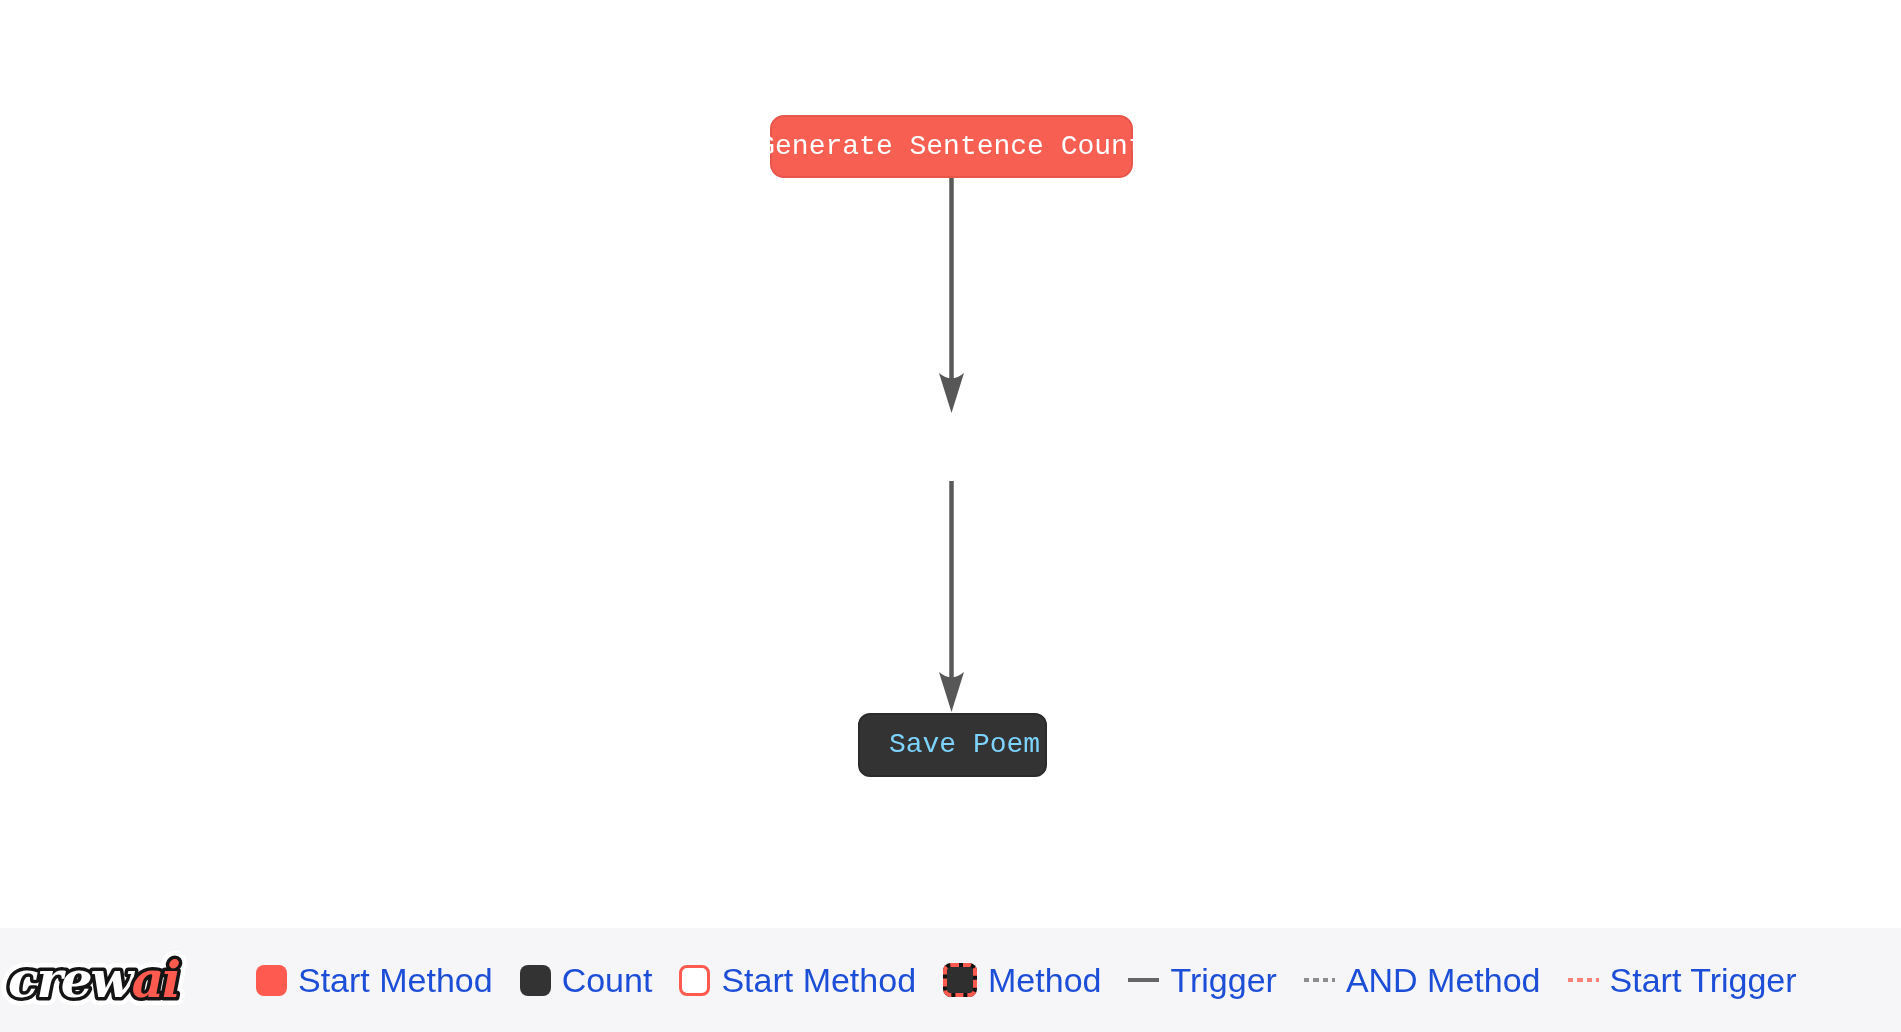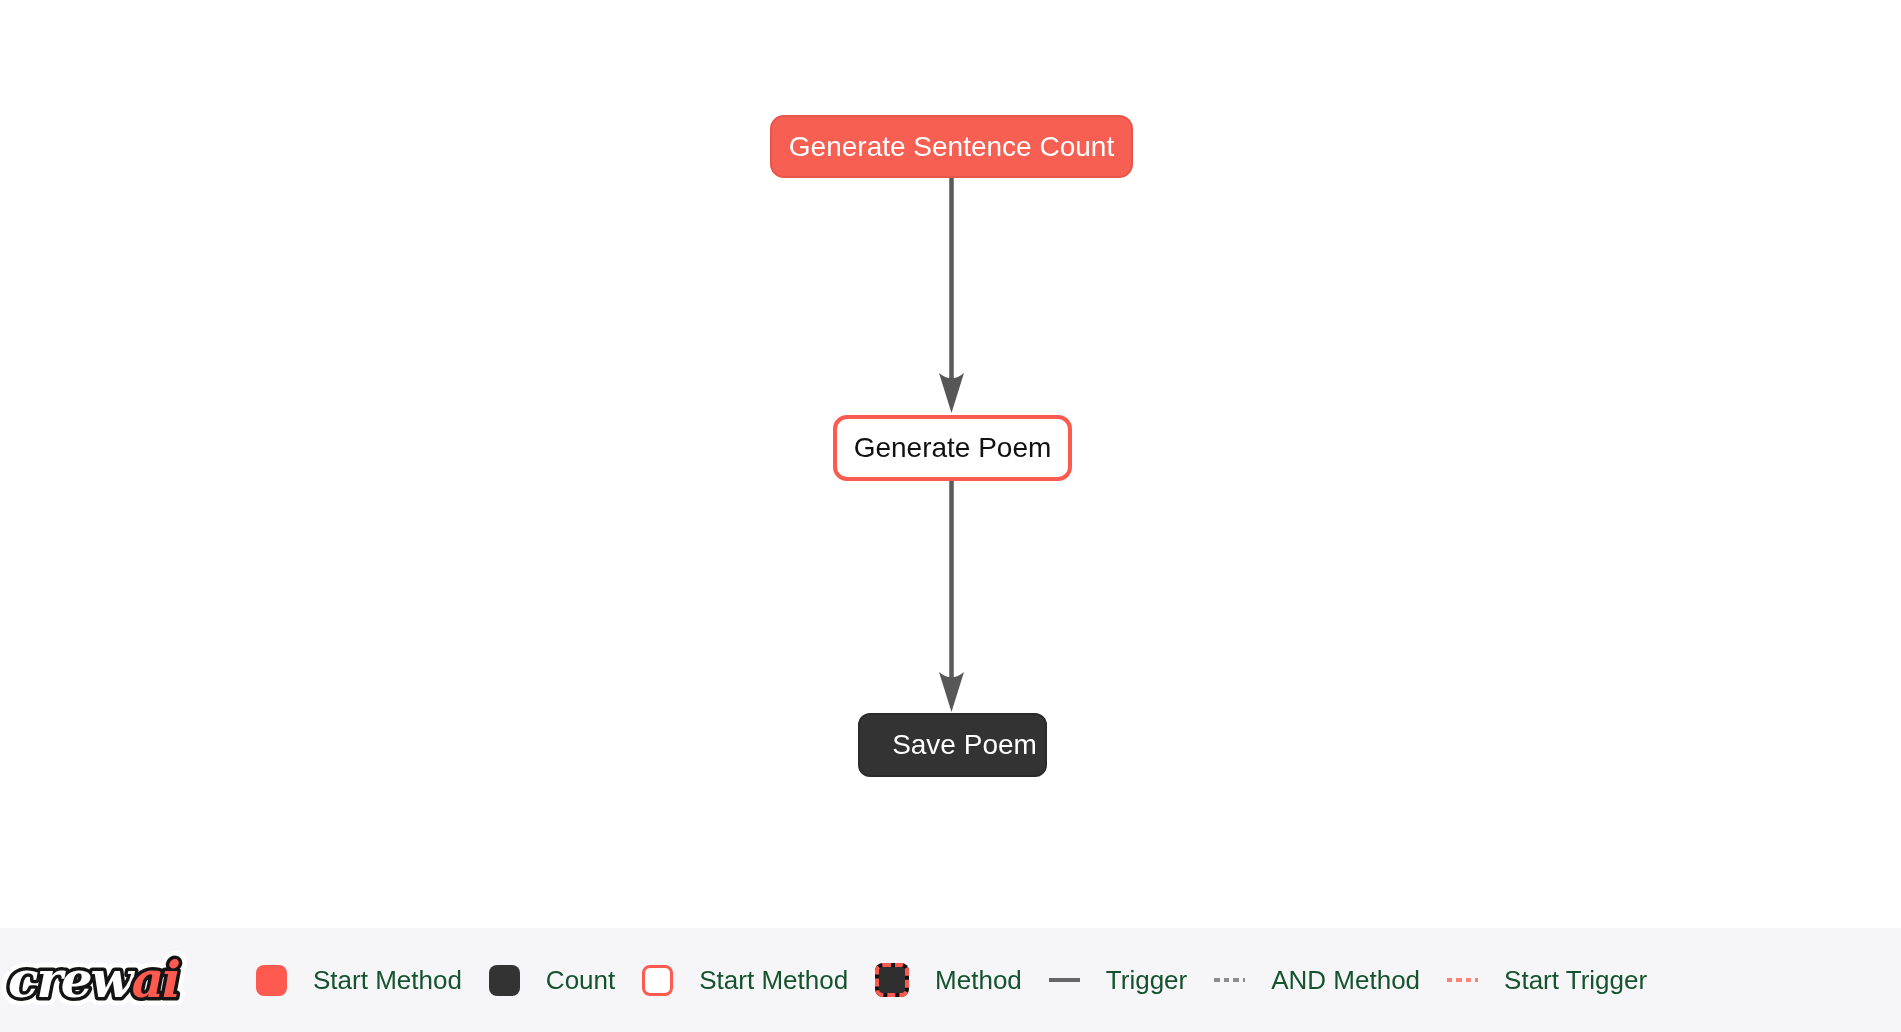--- a/index.html
+++ b/index.html
@@ -3,50 +3,50 @@
 <meta charset="utf-8">
 <style>
   html,body{margin:0;padding:0;}
   body{
     width:1901px;height:1032px;position:relative;overflow:hidden;
     background:#ffffff;
     font-family:"Liberation Sans","DejaVu Sans",sans-serif;
     -webkit-font-smoothing:antialiased;
   }
   
-  .canvas{position:absolute;left:0;top:0;width:1901px;height:928px;background:#ffffff;}
+  .canvas{position:absolute;left:0;top:0;width:1901px;height:928px;background:#ffffff;font-family:Liberation Mono, monospace;}
   .edges-svg{position:absolute;left:0;top:0;pointer-events:none;}
   .node{
     position:absolute;box-sizing:border-box;
     display:flex;align-items:center;justify-content:center;
     font-size:28px;line-height:1;white-space:nowrap;
     border-radius:14px;cursor:pointer;
   }
   .node-start{
     left:770px;top:115px;width:363px;height:63px;
     background:#F85F53;border:2px solid #E8564B;color:#ffffff;
   }
   .node-crew{
     left:833px;top:415px;width:239px;height:66px;
     background:#ffffff;border:4px solid #FF5A50;color:#111111;
   }
   .node-method{
     left:858px;top:713px;width:189px;height:64px;
-    background:#333333;border:2px solid #2b2b2b;color:#ffffff;border-radius:12px;padding-left:24px;
+    background:#333333;border:2px solid #2b2b2b;color:#7dd3fc;border-radius:12px;padding-left:24px;
   }
   
   .legend{
     position:absolute;left:0;top:928px;width:1901px;height:104px;
     background:#F6F6F8;
     display:flex;align-items:center;
     box-sizing:border-box;
   }
   .logo{margin-right:38px;display:flex;align-items:center;}
   .legend-item{display:flex;align-items:center;margin-right:27px;}
-  .legend-label{font-size:26px;color:#14532d;margin-left:26px;white-space:nowrap;}
+  .legend-label{font-size:34px;color:#1d4ed8;margin-left:11px;white-space:nowrap;}
   .sw{width:31px;height:31px;border-radius:8px;box-sizing:border-box;flex:none;}
   .sw-start{background:#FF5A50;}
   .sw-method{background:#333333;}
   .sw-crew{background:#ffffff;border:3.5px solid #FF5A50;}
   .sw-router{position:relative;width:34px;height:34px;background:#111111;border-radius:8px;}
   .sw-router::before{content:"";position:absolute;inset:4px;background:#2f2f2f;border-radius:4px;}
   .sw-router::after{content:"";position:absolute;inset:0;box-sizing:border-box;
     border:4px dashed #FF5A50;border-radius:8px;}
   .ln{width:31px;height:4px;flex:none;}
   .ln-solid{background:#666666;}
@@ -66,21 +66,20 @@
     </g>
 
     <g>
       <line x1="951.5" y1="481" x2="951.5" y2="682" stroke="#5A5A5A" stroke-width="4.5"></line>
       <path d="M951.5 712 L939 672 Q951.5 682.5 964 672 Z" fill="#575757"></path>
     </g>
   </svg>
 
   <div class="node node-start">Generate Sentence Count</div>
 
-  <div class="node node-crew">Generate Poem</div>
 
   <div class="node node-method">Save Poem</div>
 </div>
 
 <div class="legend">
 
   <div class="logo">
     <svg width="218" height="78" viewBox="0 0 218 78">
 
       <text x="8" y="56" font-family="DejaVu Serif, serif" font-size="50" font-style="italic" font-weight="bold" letter-spacing="-2" stroke="#ffffff" stroke-width="16" stroke-linejoin="round" paint-order="stroke" fill="none">

